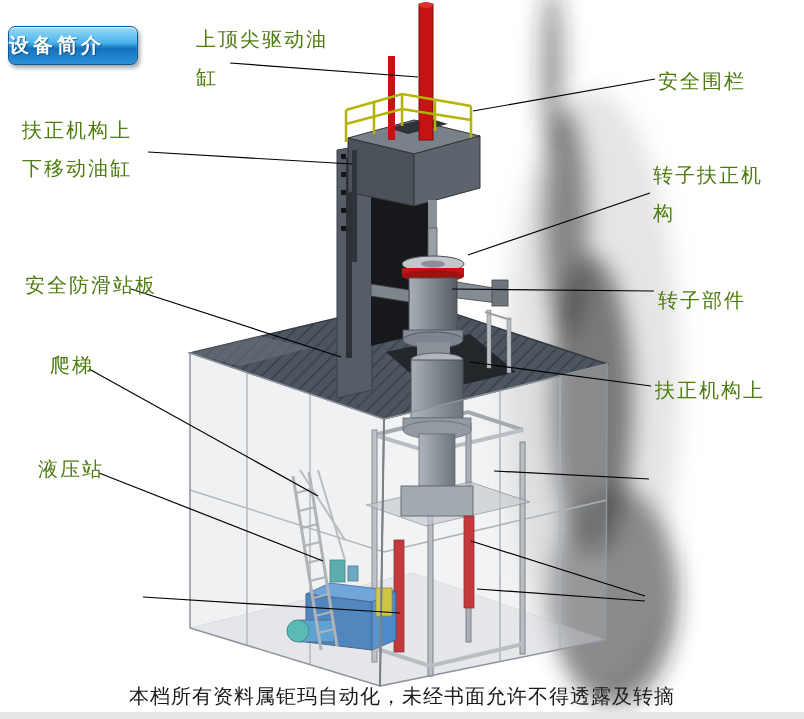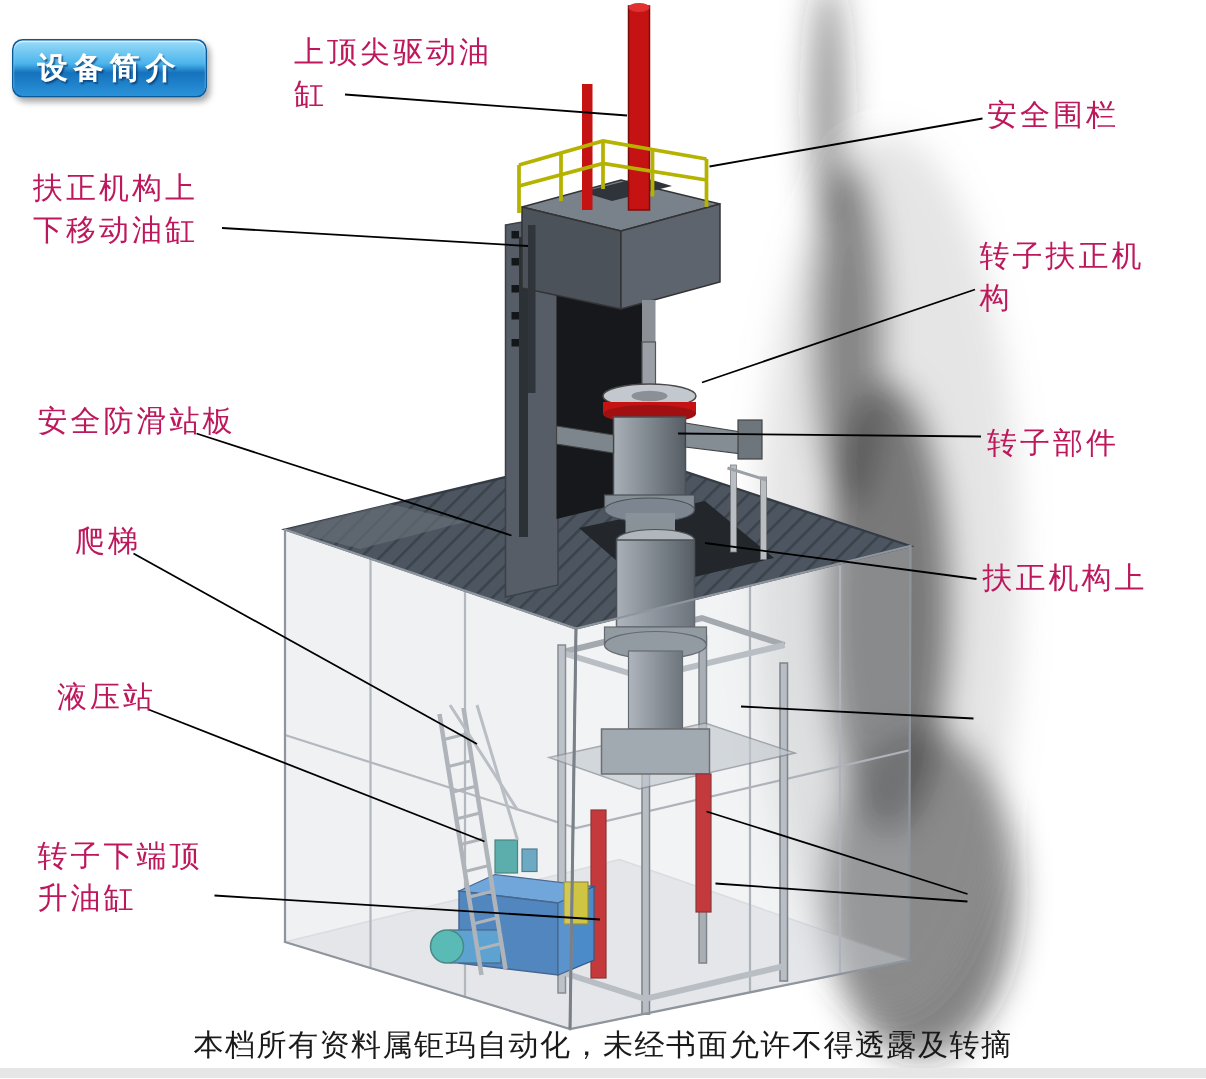--- a/index.html
+++ b/index.html
@@ -1,23 +1,23 @@
 <!DOCTYPE html>
 <html><head>
 <meta charset="utf-8">
 <style>
   html,body{margin:0;padding:0;background:#fff;}
   .stage{position:relative;width:804px;height:719px;background:#ffffff;overflow:hidden;
          font-family:"DejaVu Sans","Liberation Sans",sans-serif;}
   .illustration,.leaders{position:absolute;left:0;top:0;width:804px;height:719px;}
   .leaders{pointer-events:none;}
-  .lbl{position:absolute;font-size:20px;line-height:28px;letter-spacing:2px;color:#be185d;
+  .lbl{position:absolute;font-size:20px;line-height:38px;letter-spacing:2px;color:#4d7c0f;
        white-space:pre-line;z-index:5;}
   .badge{position:absolute;left:8px;top:26px;width:128px;height:37px;z-index:6;
-         display:flex;align-items:center;justify-content:center;
+         display:flex;align-items:center;
          background:linear-gradient(180deg,#9adcf8 0%,#4ab4ec 42%,#1572bc 58%,#2a93da 100%);
          border:1px solid #0a5a9a;border-radius:7px;
          box-shadow:2px 3px 4px rgba(0,0,0,0.35), inset 0 1px 1px rgba(255,255,255,0.7);}
   .badge span{color:#ffffff;font-weight:bold;font-size:20px;letter-spacing:4px;
          text-shadow:1px 1px 1px rgba(0,40,90,0.6);}
   .footer{position:absolute;left:50%;top:683px;transform:translateX(-50%);
           font-size:20px;letter-spacing:1px;color:#1a1a1a;white-space:nowrap;z-index:5;}
   .bottom-strip{position:absolute;left:0;right:0;bottom:0;height:7px;background:#e6e6e6;z-index:4;}
 </style>
 </head>
@@ -207,18 +207,16 @@
   <div class="lbl" style="left:658px;top:62px">安全围栏</div>
   <div class="lbl" style="left:22px;top:111px">扶正机构上
 下移动油缸</div>
   <div class="lbl" style="left:653px;top:156px">转子扶正机
 构</div>
   <div class="lbl" style="left:25px;top:266px">安全防滑站板</div>
   <div class="lbl" style="left:658px;top:281px">转子部件</div>
   <div class="lbl" style="left:50px;top:346px">爬梯</div>
   <div class="lbl" style="left:655px;top:371px">扶正机构上</div>
   <div class="lbl" style="left:38px;top:450px">液压站</div>
-  <div class="lbl" style="left:25px;top:556px">转子下端顶
-升油缸</div>
 
   <div class="footer">本档所有资料属钜玛自动化，未经书面允许不得透露及转摘</div>
   <div class="bottom-strip"></div>
 </div>
 
 </body></html>

